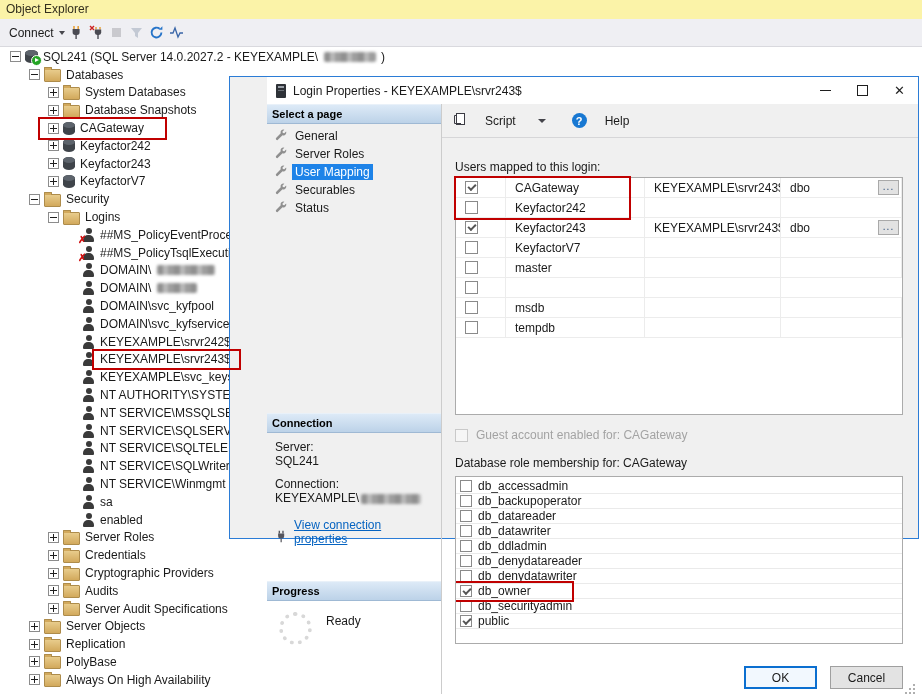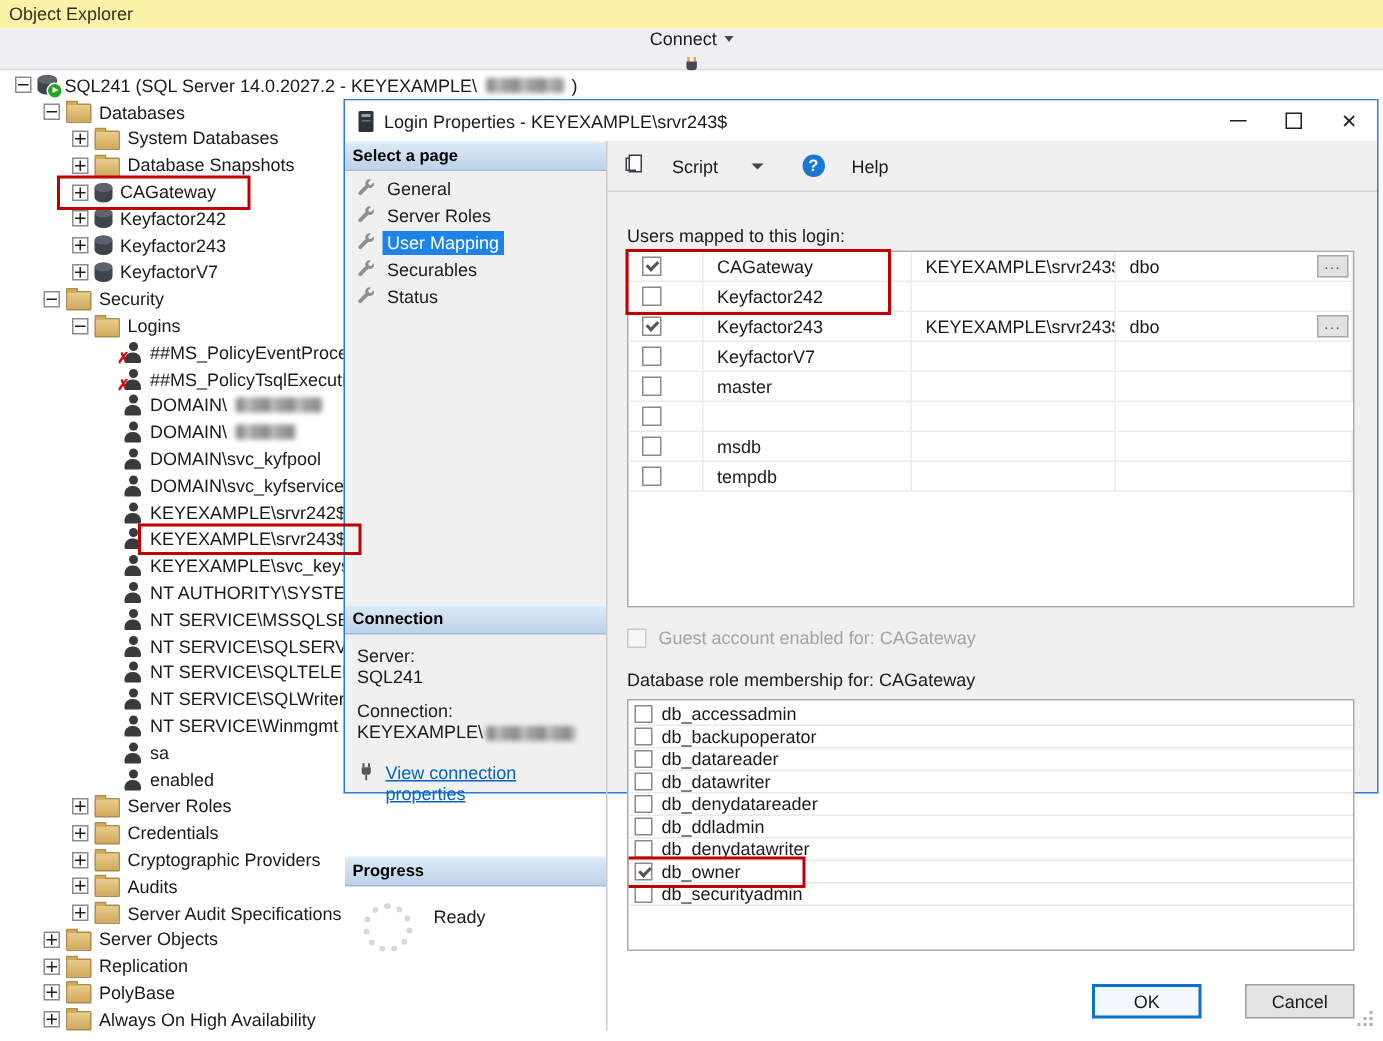--- a/index.html
+++ b/index.html
@@ -1,21 +1,21 @@
 <!DOCTYPE html>
 <html><head>
 <meta charset="utf-8">
 <style>
   html,body{margin:0;padding:0;background:#fff;}
   .screen{position:relative;width:922px;height:694px;overflow:hidden;
           font-family:"Liberation Sans",sans-serif;font-size:12px;color:#1a1a1a;background:#fff;}
 
   
   .oe-title{height:19px;line-height:19px;background:#FBF3A8;padding-left:6px;color:#332f1e;}
-  .oe-toolbar{height:27px;background:#EFEFF3;border-bottom:1px solid #D9D9DE;display:flex;align-items:center;gap:4px;padding:0 9px;flex-direction:column;}
+  .oe-toolbar{height:27px;background:#EFEFF3;border-bottom:1px solid #D9D9DE;display:flex;align-items:center;gap:4px;padding:0 9px;}
   .connect-btn{display:flex;align-items:center;gap:5px;cursor:default;}
   .dd-caret{width:0;height:0;border-left:3px solid transparent;border-right:3px solid transparent;border-top:4px solid #47474d;}
   .tb-icon{width:16px;height:16px;display:flex;align-items:center;justify-content:center;}
 
   .tree{position:relative;background:#fff;padding-top:1px;}
   .tree-row{height:17.8px;display:flex;align-items:center;gap:4px;white-space:nowrap;}
   .expander{width:9px;height:9px;border:1px solid #8c8c8c;background:#fff;position:relative;flex:none;box-sizing:content-box;}
   .expander::before{content:'';position:absolute;left:1px;right:1px;top:4px;height:1px;background:#1f1f1f;}
   .expander.plus::after{content:'';position:absolute;top:1px;bottom:1px;left:4px;width:1px;background:#1f1f1f;}
   .expander-spacer{width:11px;flex:none;}
@@ -30,22 +30,22 @@
   .srv-badge::before{content:'';position:absolute;left:3px;top:2px;border-left:4px solid #fff;border-top:2.5px solid transparent;border-bottom:2.5px solid transparent;}
   .ticon.user,.ticon.user-x{width:13px;height:14px;}
   .ticon.user::before,.ticon.user-x::before{content:'';position:absolute;top:0;left:4px;width:6px;height:6px;background:#3A3A3A;border-radius:50%;}
   .ticon.user::after,.ticon.user-x::after{content:'';position:absolute;bottom:0;left:1px;width:11px;height:7px;background:#3A3A3A;border-radius:5px 5px 1px 1px;}
   .xmark{position:absolute;left:-4px;bottom:-3px;color:#D01010;font-style:normal;font-weight:700;font-size:10px;line-height:1;z-index:1;}
   .tlabel{padding-left:1px;}
   .redacted{display:inline-block;height:10px;margin-left:2px;border-radius:2px;vertical-align:middle;flex:none;
             background:repeating-linear-gradient(90deg,#8f8f8f 0 6px,#b9b9b9 6px 11px,#9d9d9d 11px 17px);filter:blur(1.6px);}
 
   
-  .dialog{position:absolute;left:229px;top:66px;width:690px;height:463px;background:#F0F0F0;
-          border:1px solid #2B7CD6;box-sizing:border-box;z-index:10;}
+  .dialog{position:absolute;left:229px;top:76px;width:690px;height:463px;background:#F0F0F0;
+          border:1px solid #2B7CD6;box-sizing:border-box;z-index:10;padding-left:37px;}
   .dlg-titlebar{height:27px;background:#fff;display:flex;align-items:center;padding-left:9px;gap:7px;}
   .dlg-icon{width:10px;height:14px;background:#2E3238;border-radius:1px;position:relative;flex:none;}
   .dlg-icon::before{content:'';position:absolute;left:2px;top:2px;width:6px;height:2px;background:#9AA0A8;}
   .dlg-icon::after{content:'';position:absolute;left:2px;top:6px;width:6px;height:1px;background:#6B7178;}
   .win-btns{margin-left:auto;display:flex;height:100%;}
   .win-btn{width:37px;height:100%;display:flex;align-items:center;justify-content:center;color:#1f1f1f;}
   .min-glyph{width:11px;height:1px;background:#1f1f1f;}
   .max-glyph{width:9px;height:9px;border:1px solid #1f1f1f;}
   .close-glyph{font-size:13px;line-height:1;}
 
@@ -55,21 +55,21 @@
   .panel-header{height:18px;line-height:18px;background:linear-gradient(#DDEAF7,#BCD2E8);border-bottom:1px solid #9FB9D4;border-top:1px solid #E9F1F9;
                 font-weight:700;font-size:11px;padding-left:5px;color:#000;}
   .sp-list{padding-top:3px;}
   .sp-item{height:18px;display:flex;align-items:center;gap:5px;padding-left:7px;}
   .sp-item svg{flex:none;}
   .sp-item .lbl{padding:1px 3px;}
   .sp-item.selected .lbl{background:#1E83E8;color:#fff;}
   .conn-section{position:absolute;top:309px;left:0;right:0;}
   .conn-body{padding:7px 4px 0 8px;line-height:14px;}
   .conn-gap{height:9px;}
-  .link-row{display:flex;align-items:flex-start;gap:6px;margin-top:13px;}
+  .link-row{display:flex;align-items:flex-end;gap:6px;margin-top:13px;}
   .link{color:#0563C1;text-decoration:underline;}
   .prog-section{position:absolute;top:477px;left:0;right:0;}
   .prog-body{display:flex;align-items:flex-start;gap:14px;padding:11px 0 0 12px;}
   .spinner{width:25px;height:25px;border:4px dotted #D8D8D8;border-radius:50%;flex:none;}
   .prog-status{margin-top:2px;}
 
   .dlg-main{flex:1;position:relative;}
   .dlg-toolbar{height:33px;border-bottom:1px solid #D6D6D8;display:flex;align-items:center;padding-left:10px;gap:18px;}
   .script-caret{width:0;height:0;border-left:4px solid transparent;border-right:4px solid transparent;border-top:4px solid #44444a;margin:0 8px 0 4px;}
   .help-icon{width:15px;height:15px;border-radius:50%;background:#1878D2;color:#fff;font-weight:700;font-size:11px;
@@ -87,21 +87,21 @@
                 font-size:10px;line-height:11px;text-align:center;color:#30507a;letter-spacing:1px;flex:none;}
   .checkbox{width:13px;height:13px;border:1px solid #8A8A8A;background:#fff;position:relative;flex:none;box-sizing:border-box;}
   .checkbox.checked::after{content:'';position:absolute;left:2px;top:2px;width:6px;height:3px;
                            border-left:2px solid #555;border-bottom:2px solid #555;transform:rotate(-45deg);}
   .checkbox.disabled{border-color:#C9C9C9;background:#F6F6F6;}
   .checkbox.sm{width:12px;height:12px;}
   .guest-row{margin-top:13px;display:flex;align-items:flex-end;gap:8px;color:#A3A3A3;}
   .role-label{margin-top:14px;}
   .role-list{position:relative;margin-top:6px;height:168px;background:#fff;border:1px solid #ABABAB;box-sizing:border-box;padding-top:2px;overflow:hidden;}
   .role-item{height:15px;display:flex;align-items:center;gap:6px;padding-left:4px;border-bottom:1px solid #EAEAEA;box-sizing:border-box;}
-  .btn-row{position:absolute;right:15px;bottom:8px;display:flex;gap:29px;text-align:center;}
+  .btn-row{position:absolute;right:15px;bottom:8px;display:flex;gap:13px;text-align:center;}
   .btn{width:73px;height:23px;display:flex;align-items:center;justify-content:center;box-sizing:border-box;}
   .btn.ok{background:#F2F8FE;border:2px solid #0B6FD0;}
   .btn.cancel{background:#E3E3E3;border:1px solid #9F9F9F;}
   .resize-grip{position:absolute;right:2px;bottom:2px;width:12px;height:12px;}
   .resize-grip::before{content:'';position:absolute;width:2px;height:2px;background:#AFAFAF;right:1px;bottom:1px;
                        box-shadow:-4px 0 #AFAFAF,0 -4px #AFAFAF,-4px -4px #AFAFAF,0 -8px #AFAFAF,-8px 0 #AFAFAF;}
 
   
   .anno{position:absolute;border:2px solid #C00000;pointer-events:none;box-sizing:border-box;}
   #box-cagateway{left:38px;top:117px;width:129px;height:23px;z-index:50;}
@@ -564,37 +564,41 @@
               <div class="role-item">
                 <span class="checkbox sm"></span>
                 <span>db_datareader</span>
               </div>
               <div class="role-item">
                 <span class="checkbox sm"></span>
                 <span>db_datawriter</span>
               </div>
               <div class="role-item">
                 <span class="checkbox sm"></span>
+                <span>db_ddladmin</span>
+              </div>
+              <div class="role-item">
+                <span class="checkbox sm"></span>
                 <span>db_denydatareader</span>
-              </div>
-              <div class="role-item">
-                <span class="checkbox sm"></span>
-                <span>db_ddladmin</span>
               </div>
               <div class="role-item">
                 <span class="checkbox sm"></span>
                 <span>db_denydatawriter</span>
               </div>
               <div class="role-item">
                 <span class="checkbox sm checked"></span>
                 <span>db_owner</span>
               </div>
               <div class="role-item">
                 <span class="checkbox sm"></span>
                 <span>db_securityadmin</span>
+              </div>
+              <div class="role-item">
+                <span class="checkbox sm checked"></span>
+                <span>public</span>
               </div>
             </div>
         </div>
 
         <div class="btn-row">
           <div class="btn ok">OK</div>
           <div class="btn cancel">Cancel</div>
         </div>
         <div class="resize-grip"></div>
       </div>

